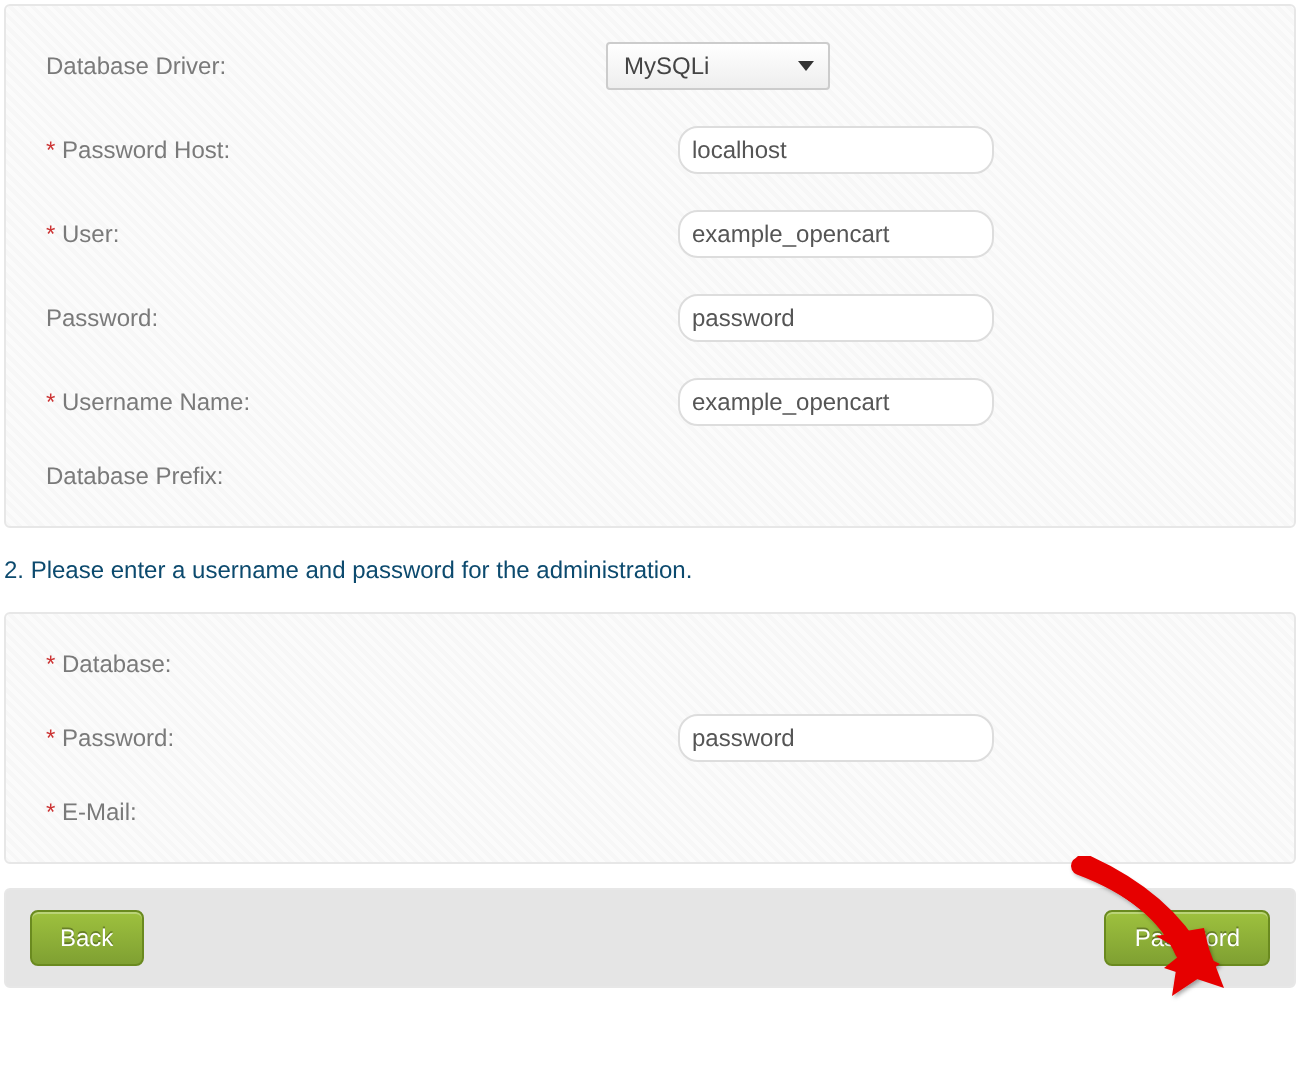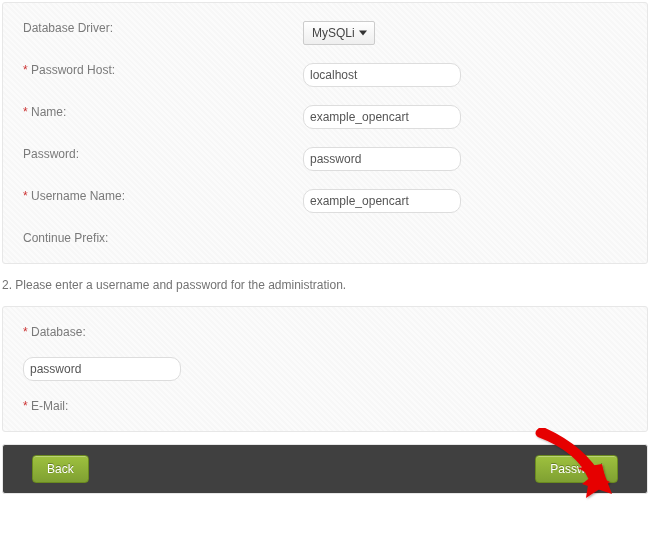--- a/index.html
+++ b/index.html
@@ -26,20 +26,21 @@
         #fbfbfb 2px,
         #fbfbfb 4px
       );
       border: 1px solid #e7e7e7;
       border-radius: 3px;
       padding: 18px 20px;
       margin-bottom: 12px;
     }
     .form-row {
       display: flex;
+      align-items: center;
       margin-bottom: 18px;
     }
     .form-row:last-child {
       margin-bottom: 0;
     }
     .form-label {
       width: 280px;
       color: #7a7a7a;
       font-size: 12px;
     }
@@ -48,27 +49,28 @@
     }
     .text-input {
       width: 158px;
       height: 24px;
       border: 1px solid #ddd;
       border-radius: 10px;
       padding: 3px 6px;
       font-size: 12px;
       color: #555;
       background: #fff;
+      margin-left: 36px;
     }
     .select-wrap {
       position: relative;
       display: inline-block;
     }
     .select-input {
-      width: 72px;
+      width: 112px;
       height: 24px;
       border: 1px solid #ccc;
       border-radius: 2px;
       padding: 2px 20px 2px 8px;
       font-size: 12px;
       color: #444;
       background: linear-gradient(#fff, #eee);
       appearance: none;
       -webkit-appearance: none;
       cursor: pointer;
@@ -79,32 +81,32 @@
       top: 50%;
       transform: translateY(-50%);
       pointer-events: none;
       width: 0;
       height: 0;
       border-left: 4px solid transparent;
       border-right: 4px solid transparent;
       border-top: 5px solid #333;
     }
     .step-text {
-      color: #737373;
+      color: #0c4a6e;
       font-size: 12px;
       margin: 14px 0 14px 0;
     }
     .button-bar {
       border: 1px solid #e7e7e7;
       border-radius: 3px;
-      padding: 10px 29px;
+      padding: 10px 12px;
       display: flex;
       justify-content: space-between;
       align-items: center;
-      background: #404040;
+      background: #e5e5e5;
     }
     .btn {
       display: inline-block;
       padding: 6px 14px;
       border-radius: 4px;
       font-size: 12px;
       color: #fff;
       text-shadow: 0 -1px 0 rgba(0,0,0,0.3);
       cursor: pointer;
       border: 1px solid #6a8a1f;
@@ -137,21 +139,21 @@
     <div class="form-label">
       <span class="required-star">*</span>
       <span>Password Host:</span>
     </div>
     <input type="text" class="text-input" value="localhost" style="">
   </div>
 
   <div class="form-row">
     <div class="form-label">
       <span class="required-star">*</span>
-      <span>Name:</span>
+      <span>User:</span>
     </div>
     <input type="text" class="text-input" value="example_opencart" style="">
   </div>
 
   <div class="form-row">
     <div class="form-label">
       <span>Password:</span>
     </div>
     <input type="text" class="text-input" value="password" style="">
   </div>
@@ -159,38 +161,42 @@
   <div class="form-row">
     <div class="form-label">
       <span class="required-star">*</span>
       <span>Username Name:</span>
     </div>
     <input type="text" class="text-input" value="example_opencart" style="">
   </div>
 
   <div class="form-row">
     <div class="form-label">
-      <span>Continue Prefix:</span>
+      <span>Database Prefix:</span>
     </div>
   </div>
 
 </div>
 
 <div class="step-text">2. Please enter a username and password for the administration.</div>
 
 <div class="panel">
 
   <div class="form-row">
     <div class="form-label">
       <span class="required-star">*</span>
       <span>Database:</span>
     </div>
   </div>
 
   <div class="form-row">
+    <div class="form-label">
+      <span class="required-star">*</span>
+      <span>Password:</span>
+    </div>
     <input type="text" class="text-input" value="password" style="">
   </div>
 
   <div class="form-row">
     <div class="form-label">
       <span class="required-star">*</span>
       <span>E-Mail:</span>
     </div>
   </div>
 

